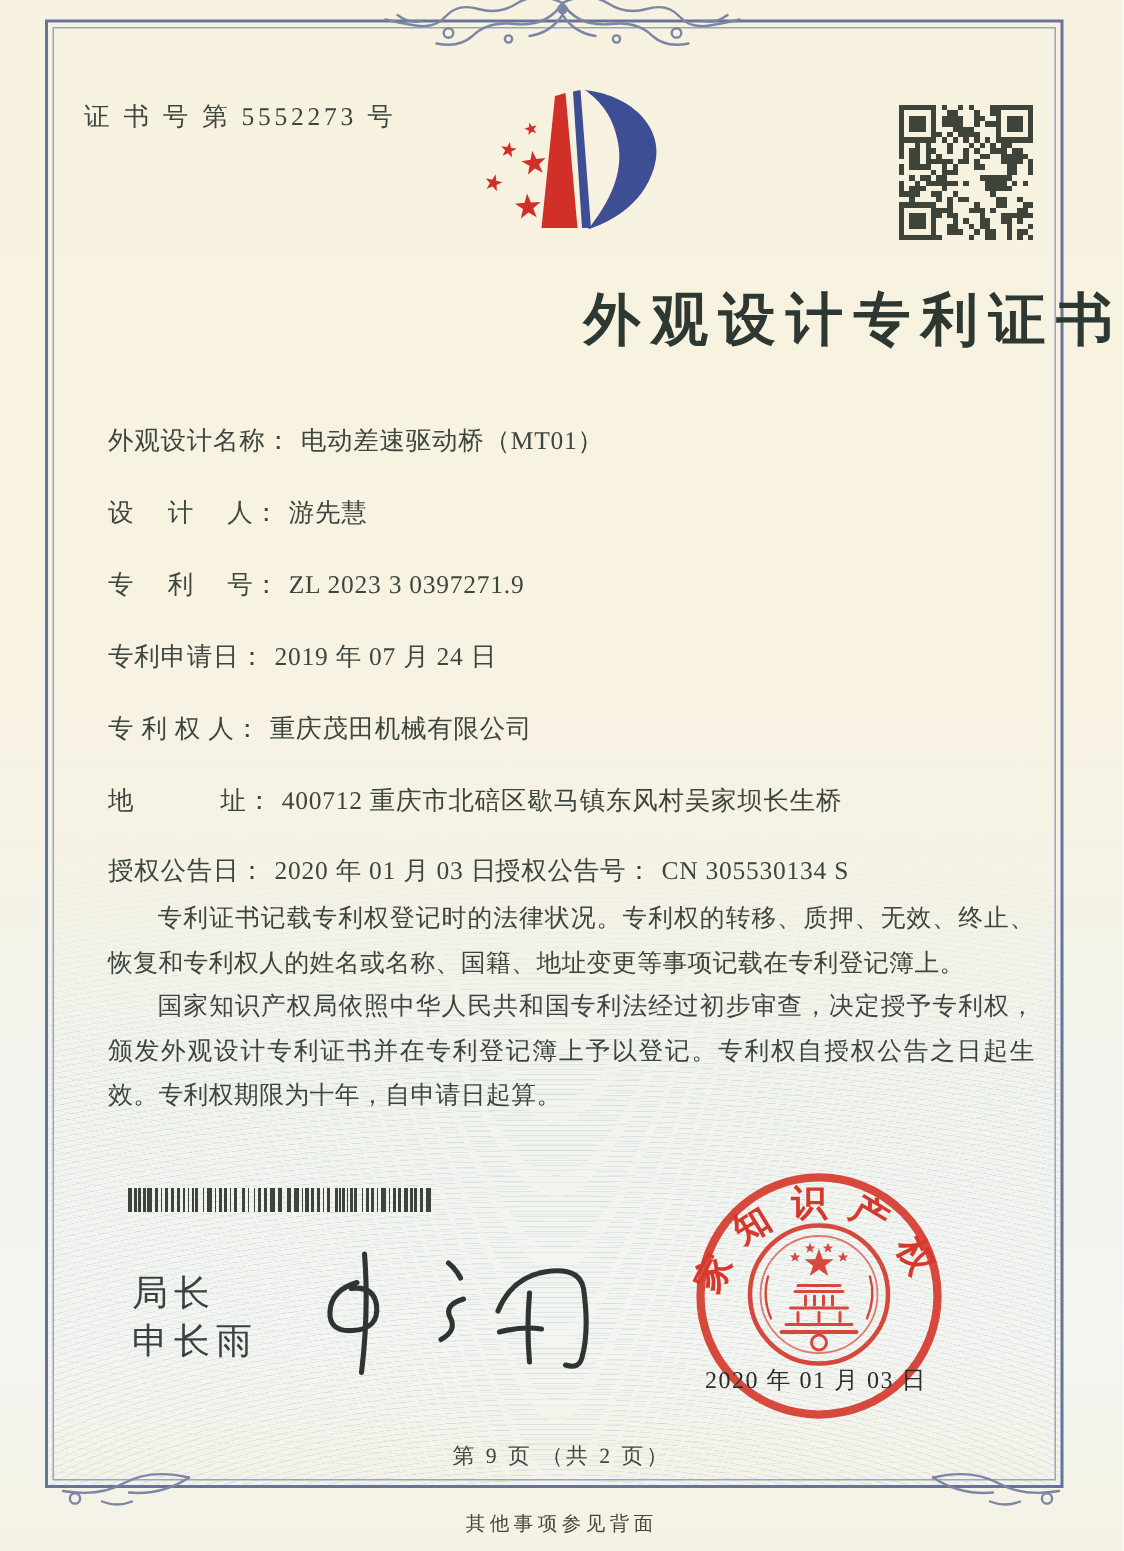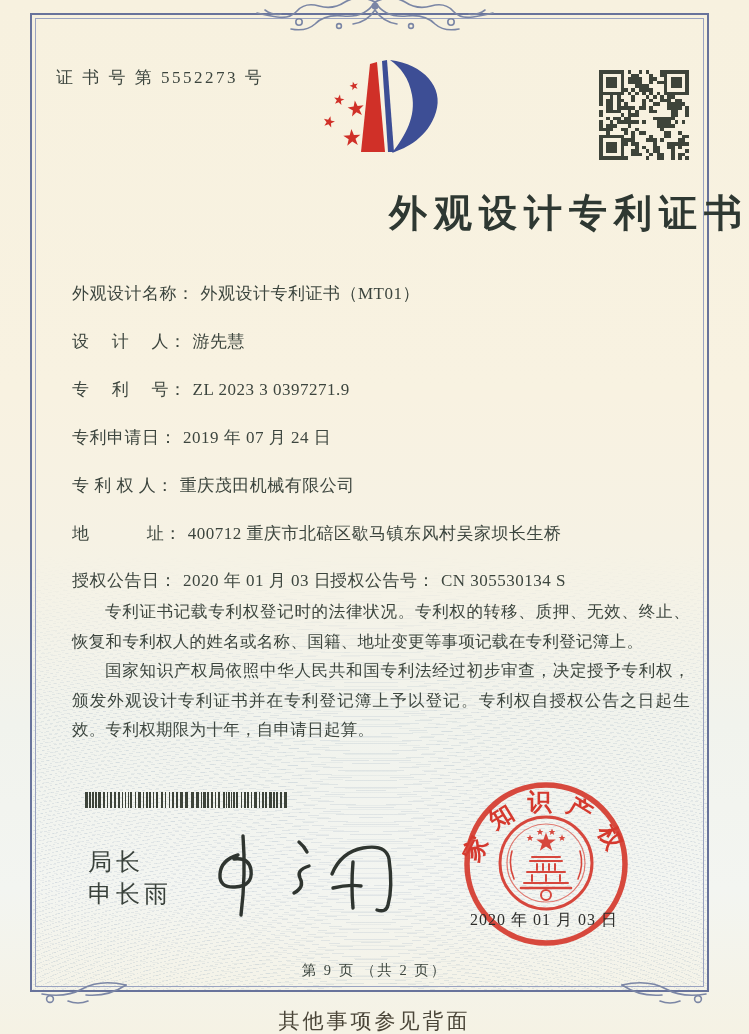--- a/index.html
+++ b/index.html
@@ -52,21 +52,21 @@
   .seal-date{
     position:absolute; left:470px; top:910px; width:170px; font-size:16px; color:#2d2d2b;
     letter-spacing:1px; white-space:nowrap;
   }
   .page-info{
     position:absolute; left:0; right:0; top:961px; text-align:center;
     font-size:14.5px; letter-spacing:2px; color:#3c453e;
   }
   .back-note{
     position:absolute; left:0; right:0; top:1007px; text-align:center;
-    font-size:21px; letter-spacing:3px; color:#4a4538;
+    font-size:13px; letter-spacing:3px; color:#4a4538;
   }
 </style>
 </head>
 <body>
 
 <div class="paper">
 
   <div class="waves"></div>
   <div class="inner-border"></div>
 
@@ -436,21 +436,21 @@
         <rect x="17" y="24" width="1" height="1"></rect>
         <rect x="20" y="24" width="1" height="1"></rect>
         <rect x="22" y="24" width="1" height="1"></rect>
         <rect x="24" y="24" width="1" height="1"></rect>
       </g>
     </svg>
 
   <h1 class="title">外观设计专利证书</h1>
 
   <div class="field" style="top:282px">
-    <span class="flabel">外观设计名称：</span><span class="fvalue">外观设计专利证书（MT01）</span>
+    <span class="flabel">外观设计名称：</span><span class="fvalue">电动差速驱动桥（MT01）</span>
   </div>
   <div class="field" style="top:330px">
     <span class="flabel">设　 计　 人：</span><span class="fvalue">游先慧</span>
   </div>
   <div class="field" style="top:378px">
     <span class="flabel">专　 利　 号：</span><span class="fvalue">ZL 2023 3 0397271.9</span>
   </div>
   <div class="field" style="top:426px">
     <span class="flabel">专利申请日：</span><span class="fvalue">2019 年 07 月 24 日</span>
   </div>

